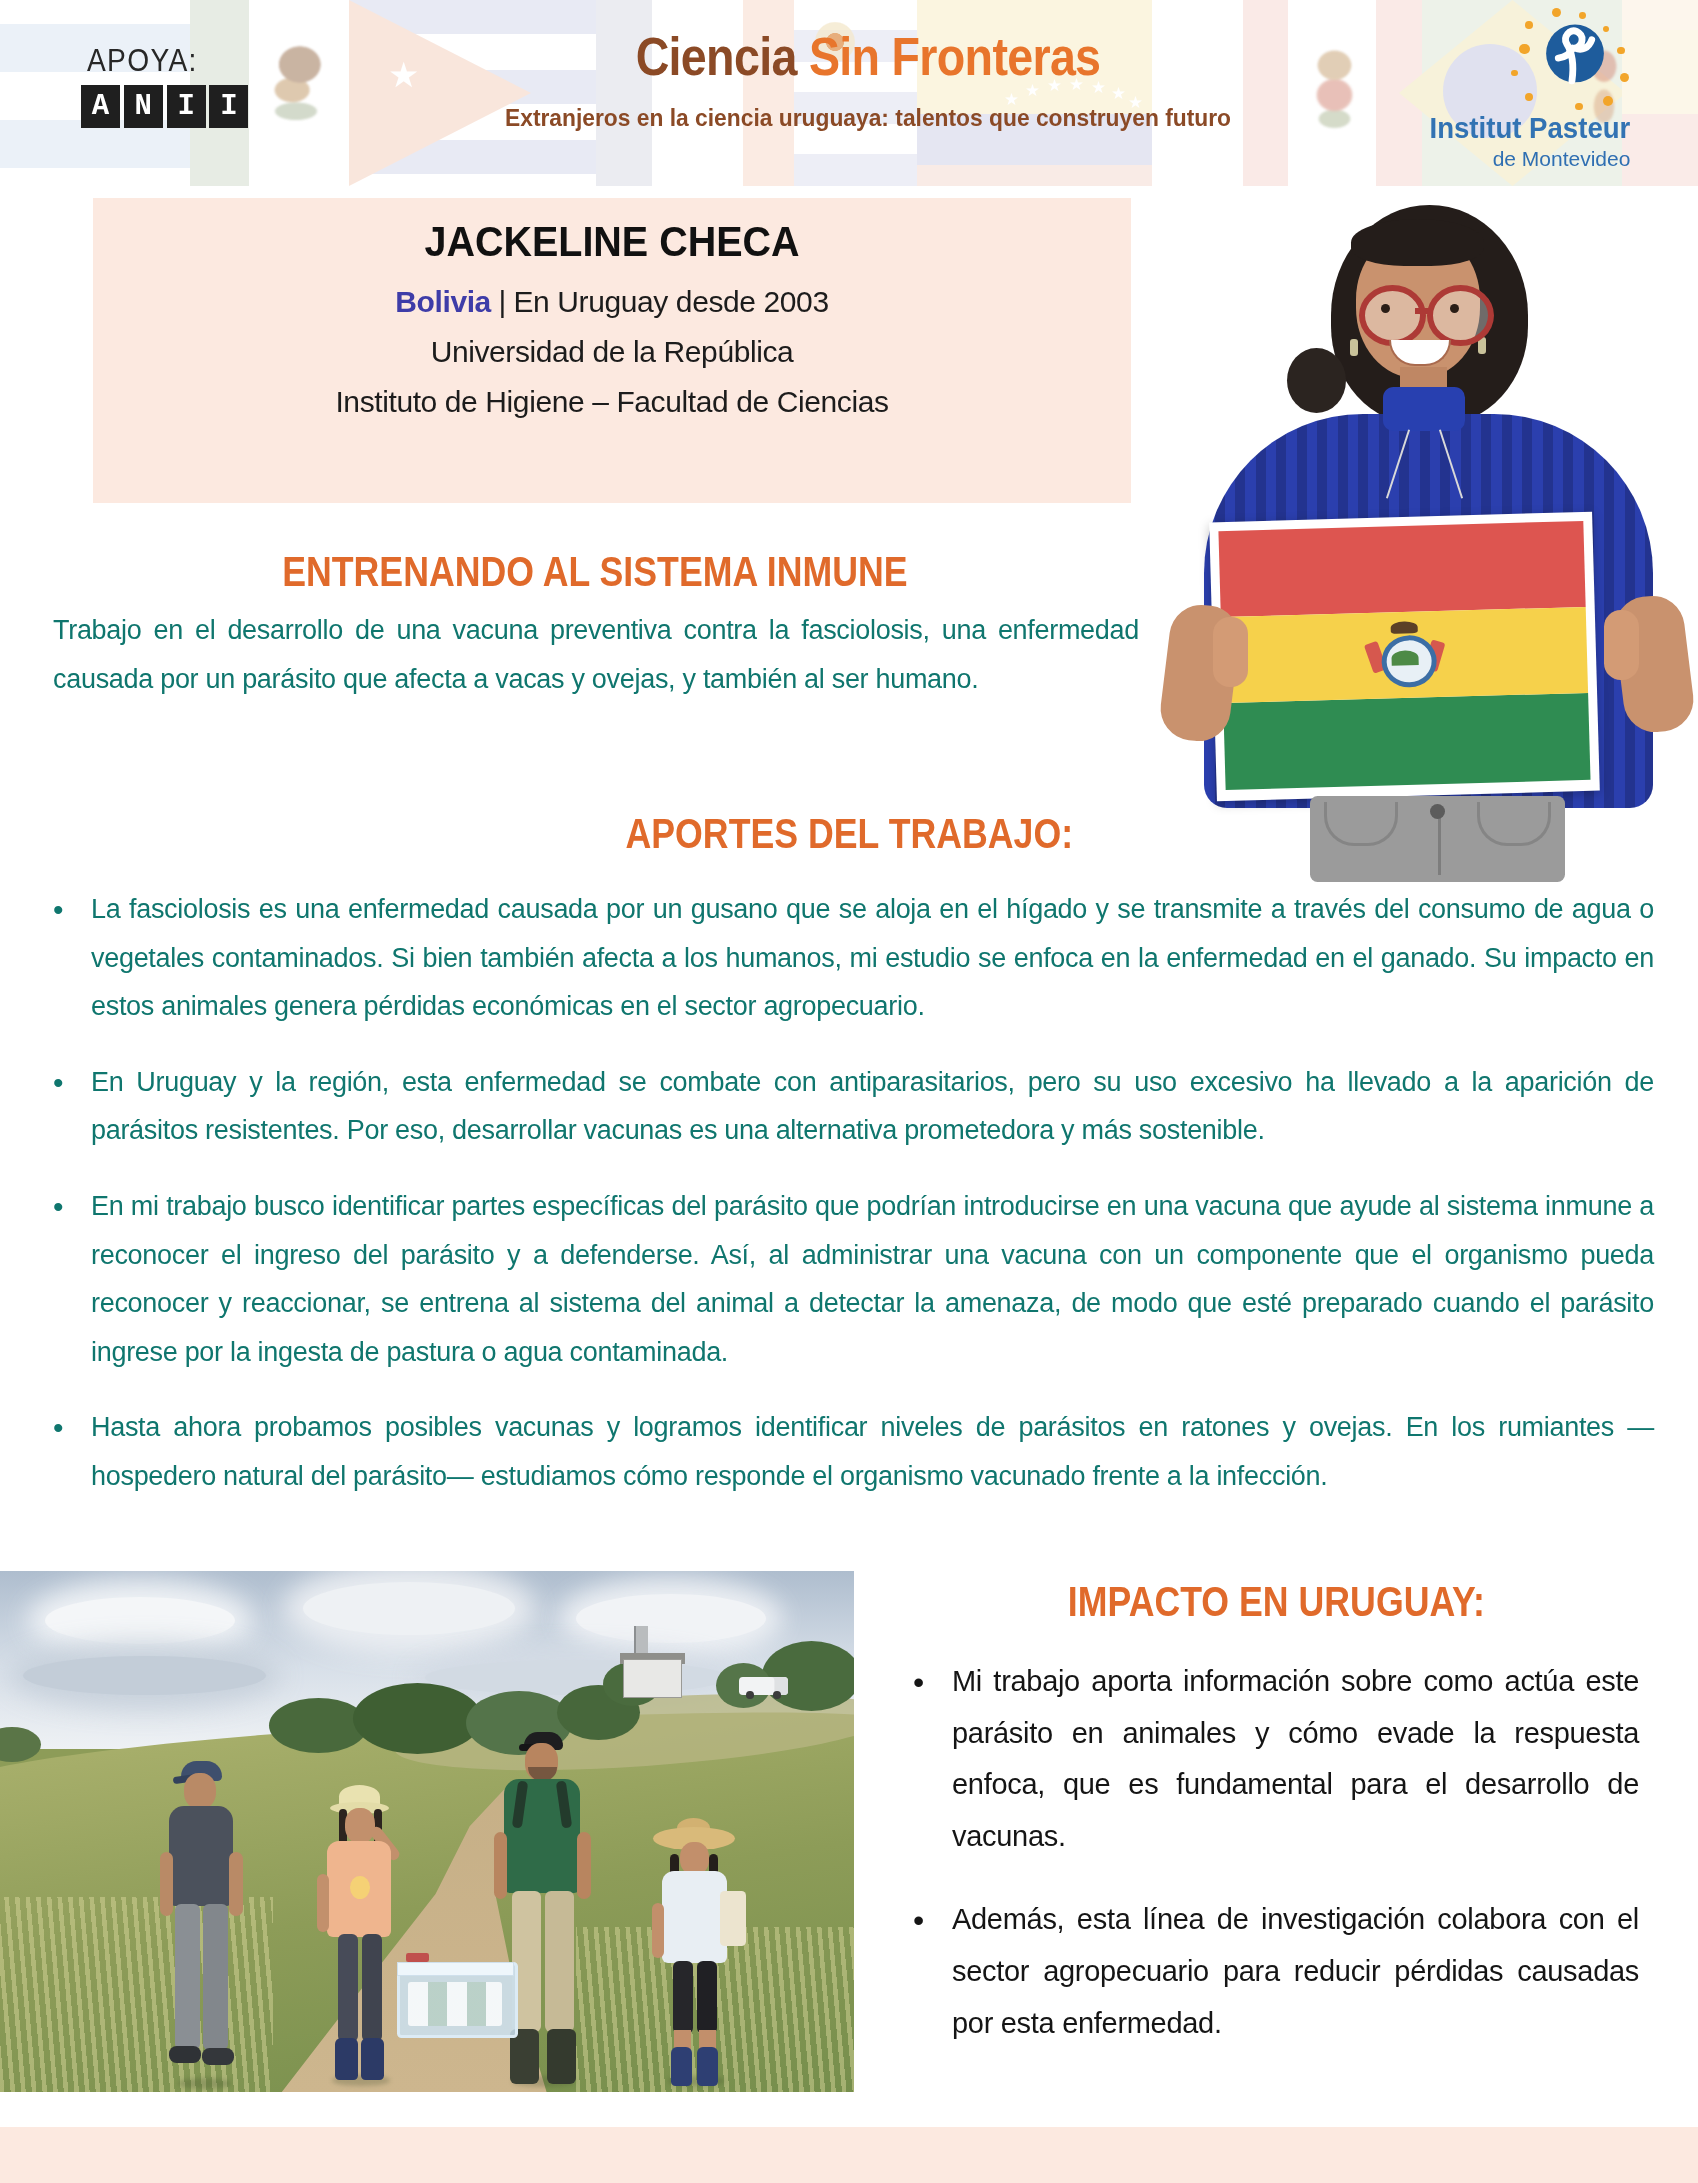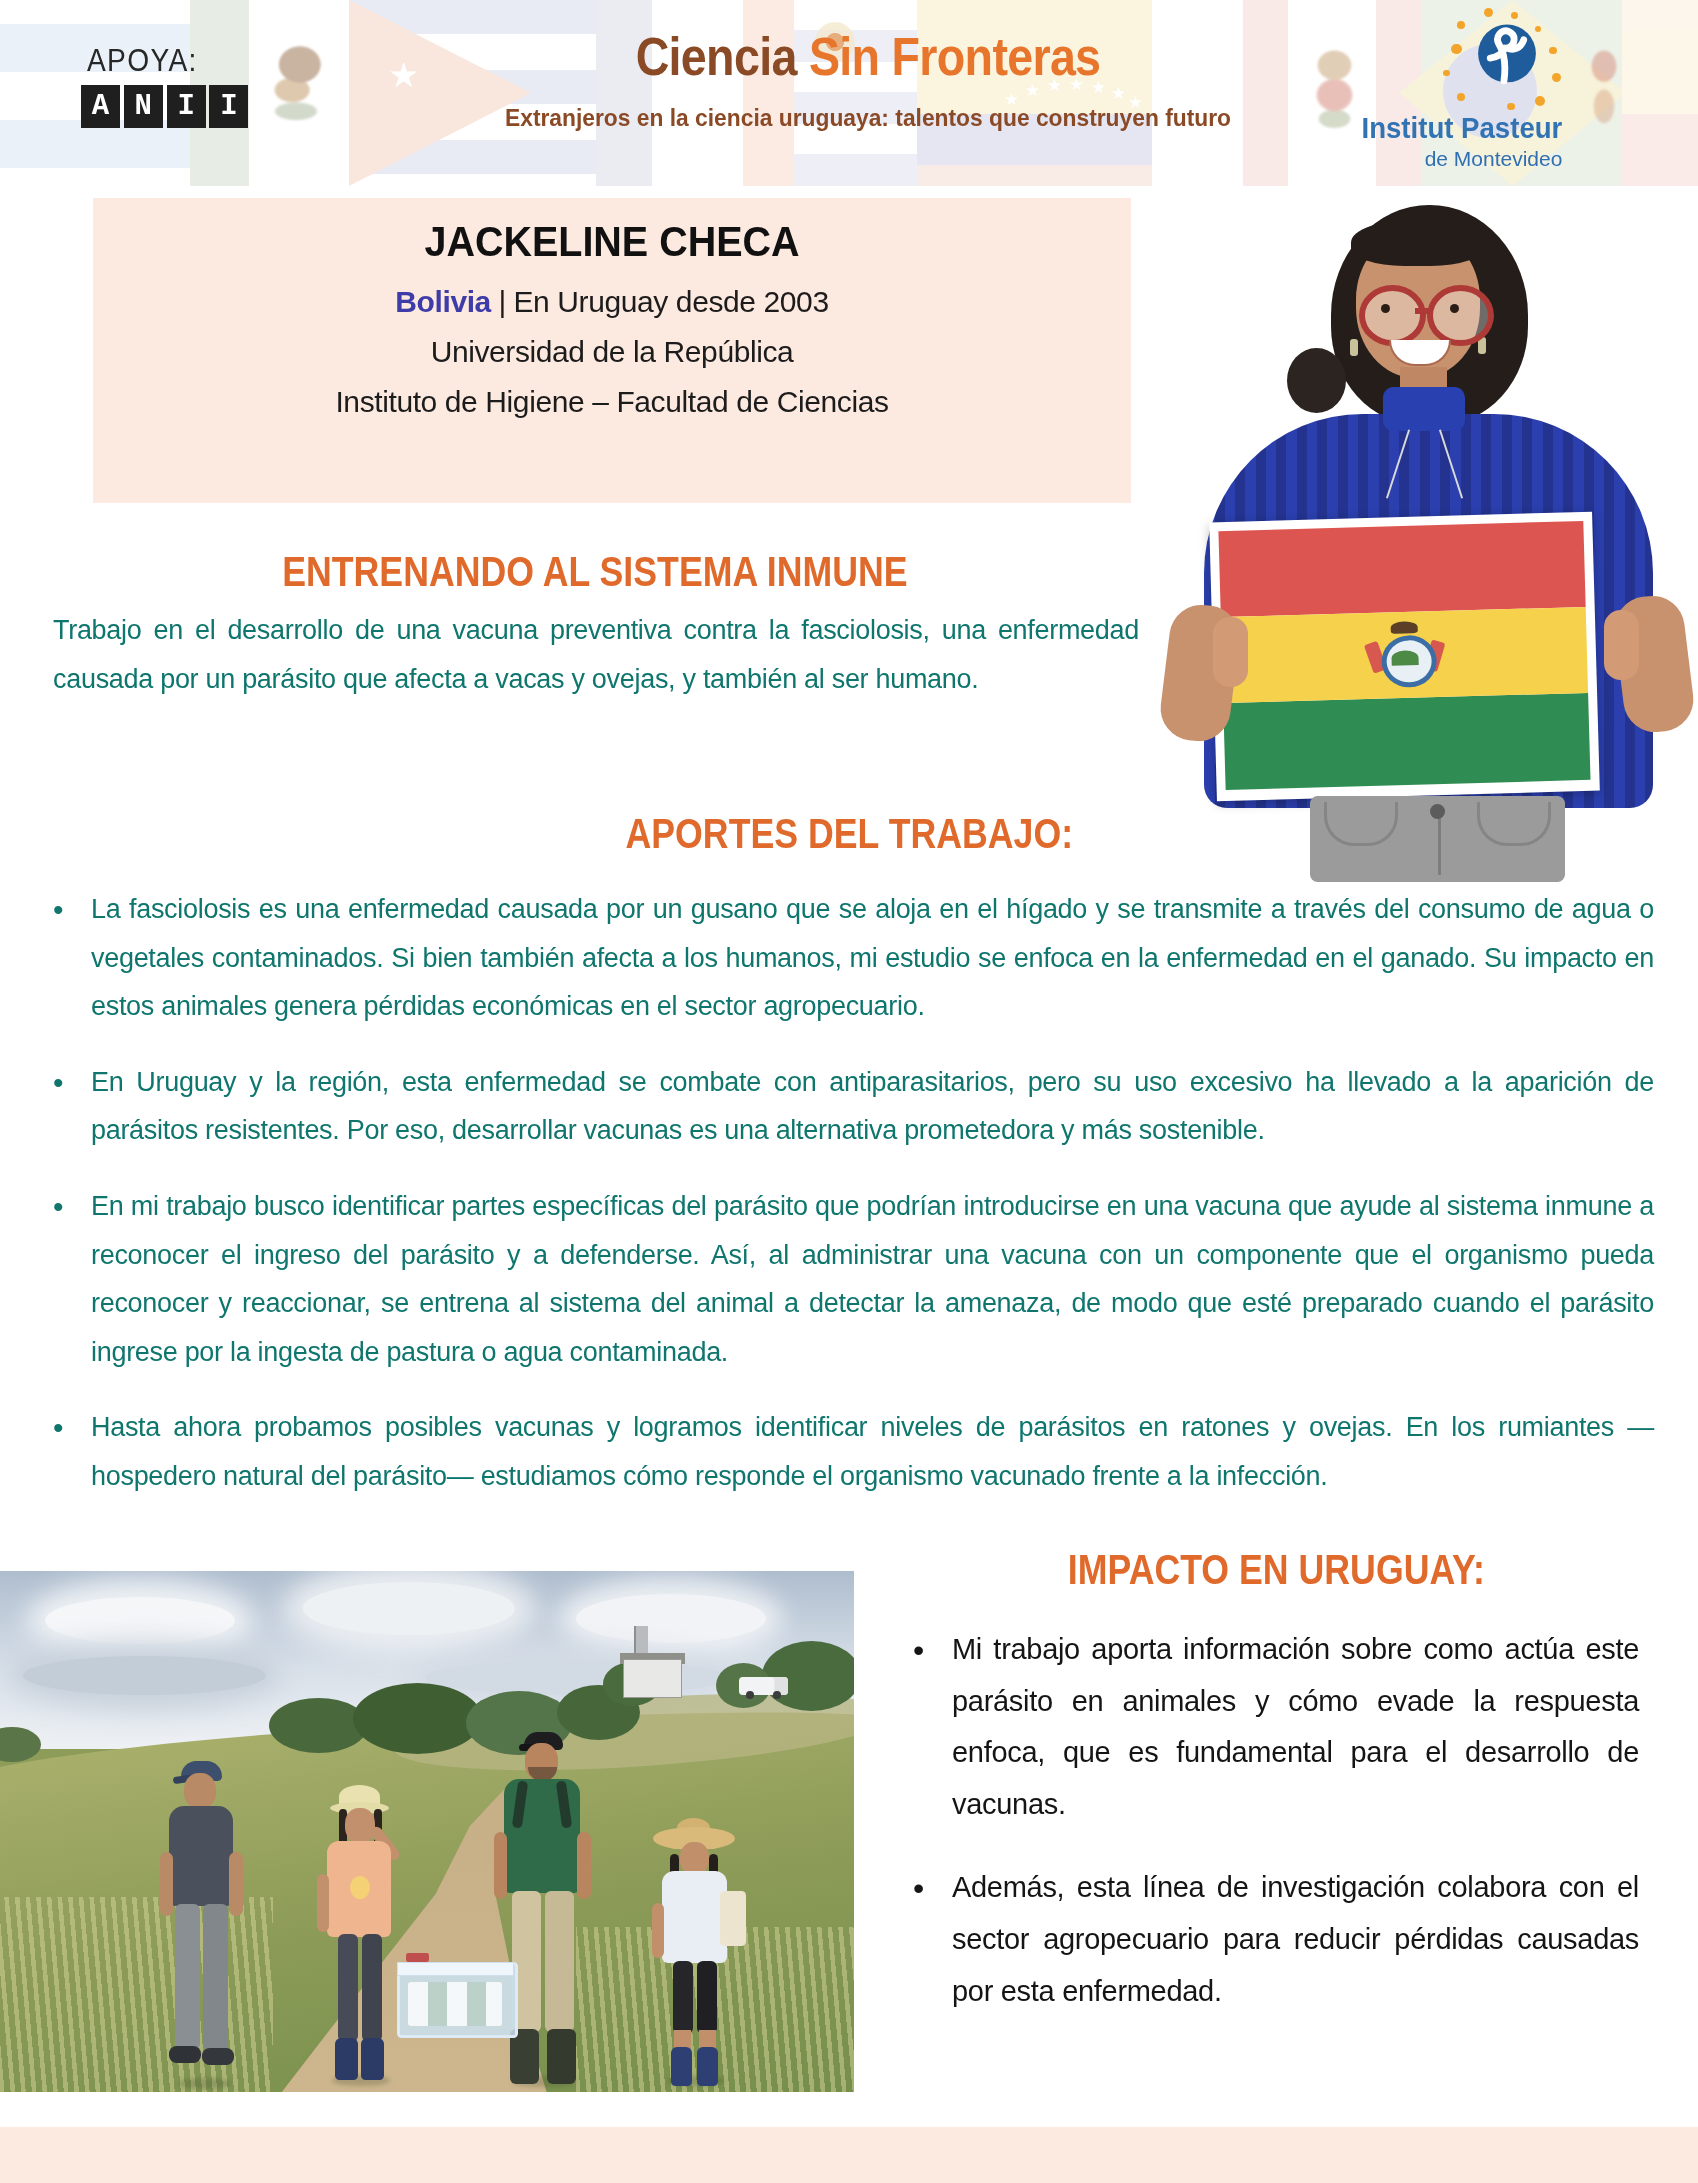--- a/index.html
+++ b/index.html
@@ -55,21 +55,21 @@
   
   .titlewrap{position:absolute;left:0;top:0;width:1736px;text-align:center;}
   .main-title{margin:0;margin-top:26px;font-size:53px;font-weight:700;letter-spacing:-0.8px;
     transform:scaleX(.88);transform-origin:center;white-space:nowrap;}
   .main-title .p1{color:#8B4A26;}
   .main-title .p2{color:#E8752C;}
   .subtitle{margin-top:16.7px;font-size:24px;font-weight:700;color:#8B4A26;
     transform:scaleX(.95);transform-origin:center;white-space:nowrap;}
 
   
-  .pasteur{position:absolute;left:1308px;top:10.6px;width:262px;height:163px;}
+  .pasteur{position:absolute;left:1376px;top:10.6px;width:262px;height:163px;}
   .p-mark{position:absolute;left:161px;top:6px;width:76px;height:76px;}
   .p-dot{position:absolute;border-radius:50%;background:#F2A52A;}
   .p-line1{position:absolute;right:7.6px;top:100px;font-size:30px;font-weight:700;color:#3273B3;white-space:nowrap;
     transform:scaleX(.92);transform-origin:right;}
   .p-line2{position:absolute;right:7.6px;top:136px;font-size:21px;font-weight:400;color:#2F6FB2;white-space:nowrap;}
 
   
   .profile-box{position:absolute;left:93px;top:198px;width:1038px;height:305px;background:#FCE9E0;
     text-align:center;box-sizing:border-box;padding-top:20px;}
   .profile-name{font-size:42px;font-weight:700;letter-spacing:0;color:#111;transform:scaleX(.94);transform-origin:center;}
@@ -81,21 +81,21 @@
   
   .h-orange{color:#E06A2B;font-weight:700;font-size:42px;white-space:nowrap;display:inline-block;
     transform:scaleX(.85);transform-origin:center;letter-spacing:0;}
   .center-band{position:absolute;text-align:center;}
   .bodytxt{font-size:27px;line-height:1.8;text-align:justify;color:#0f766e;letter-spacing:-0.3px;}
   .intro-p{position:absolute;left:53px;top:606px;width:1086px;margin:0;}
   .bullets{position:absolute;left:53px;top:885px;width:1601px;list-style:none;margin:0;padding:0;}
   .bullets li{display:flex;margin-bottom:27px;}
   .bullets .dot{flex:0 0 38px;font-size:30px;line-height:49px;}
   .bullets .bt{flex:1;}
-  .impacto{position:absolute;left:913px;top:1546px;width:726px;}
+  .impacto{position:absolute;left:913px;top:1578px;width:726px;}
   .impacto .bullets2{list-style:none;margin:0;padding:0;margin-top:30px;}
   .impacto .bullets2 li{display:flex;margin-bottom:32px;}
   .impacto .dot{flex:0 0 39px;font-size:32px;line-height:52px;}
   .impacto .bt{flex:1;font-size:29px;line-height:1.78;text-align:justify;letter-spacing:-0.3px;}
 
   
   .portrait{position:absolute;left:1160px;top:196px;width:538px;height:686px;}
   .hair{position:absolute;left:171px;top:9px;width:197px;height:220px;background:#241d1a;border-radius:50% 50% 45% 45%;}
   .bun{position:absolute;left:127px;top:152px;width:59px;height:65px;background:#2b2420;border-radius:50%;}
   .face{position:absolute;left:196px;top:36px;width:124px;height:146px;background:#c9926e;border-radius:46% 46% 48% 48%;}

